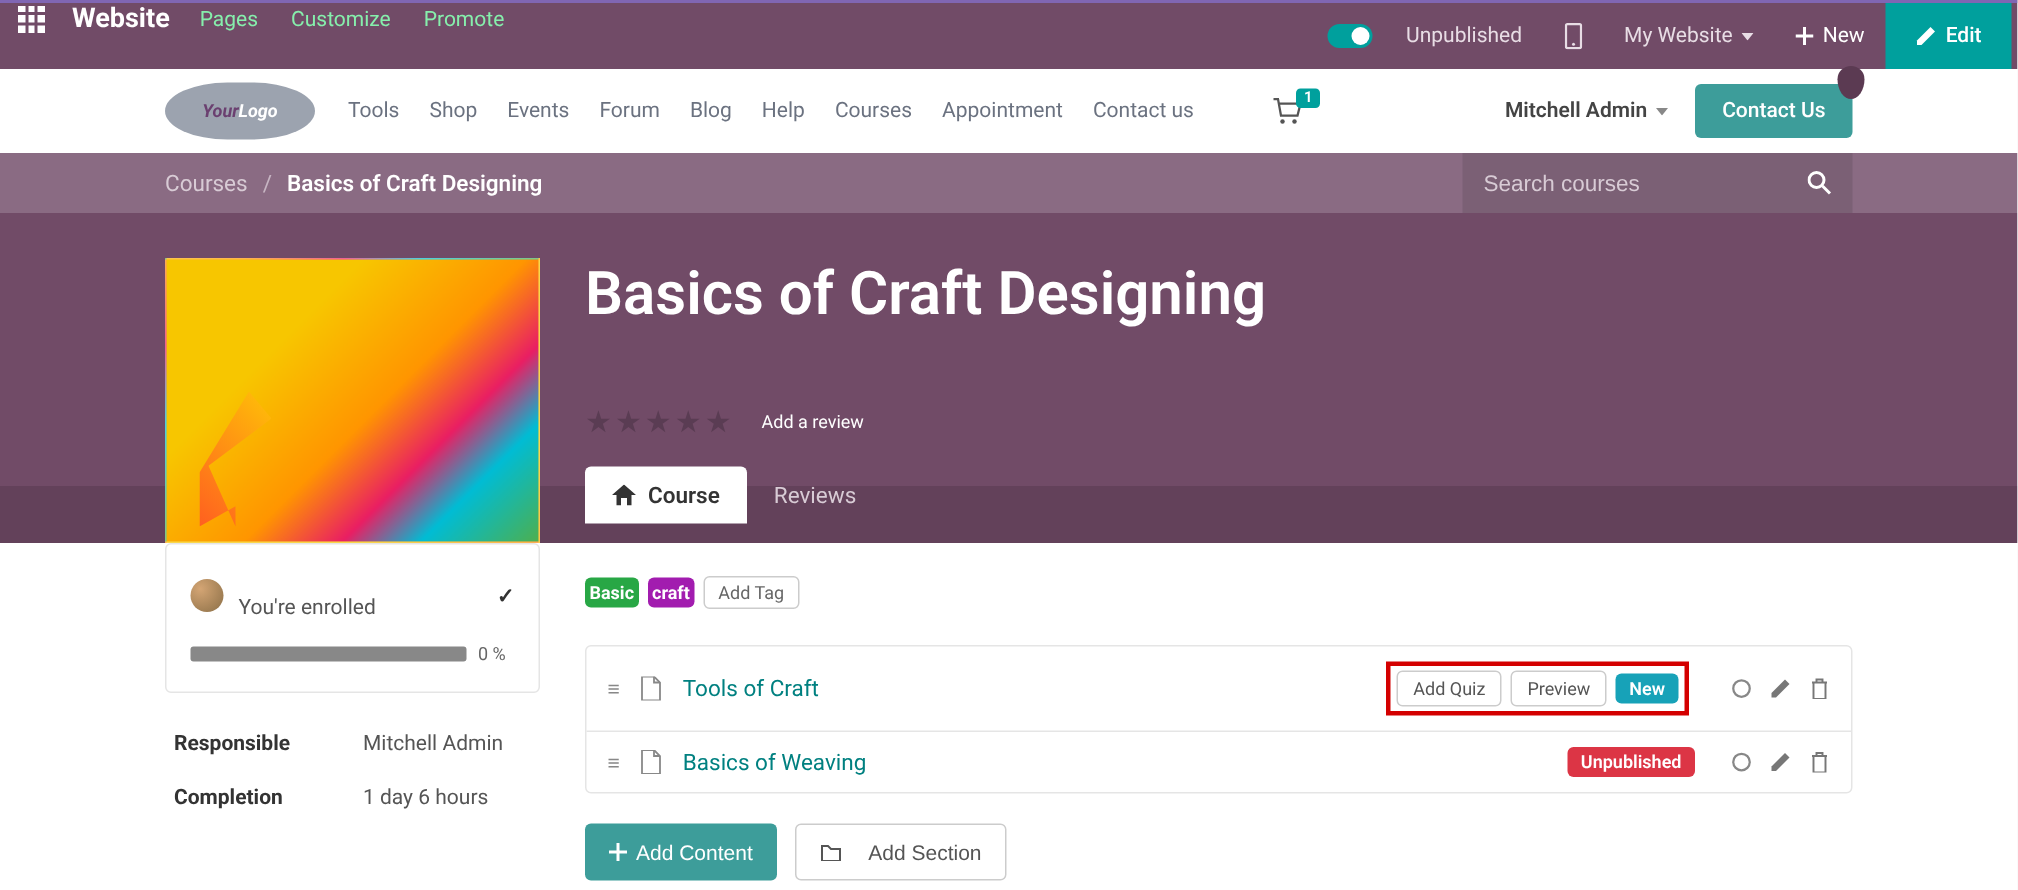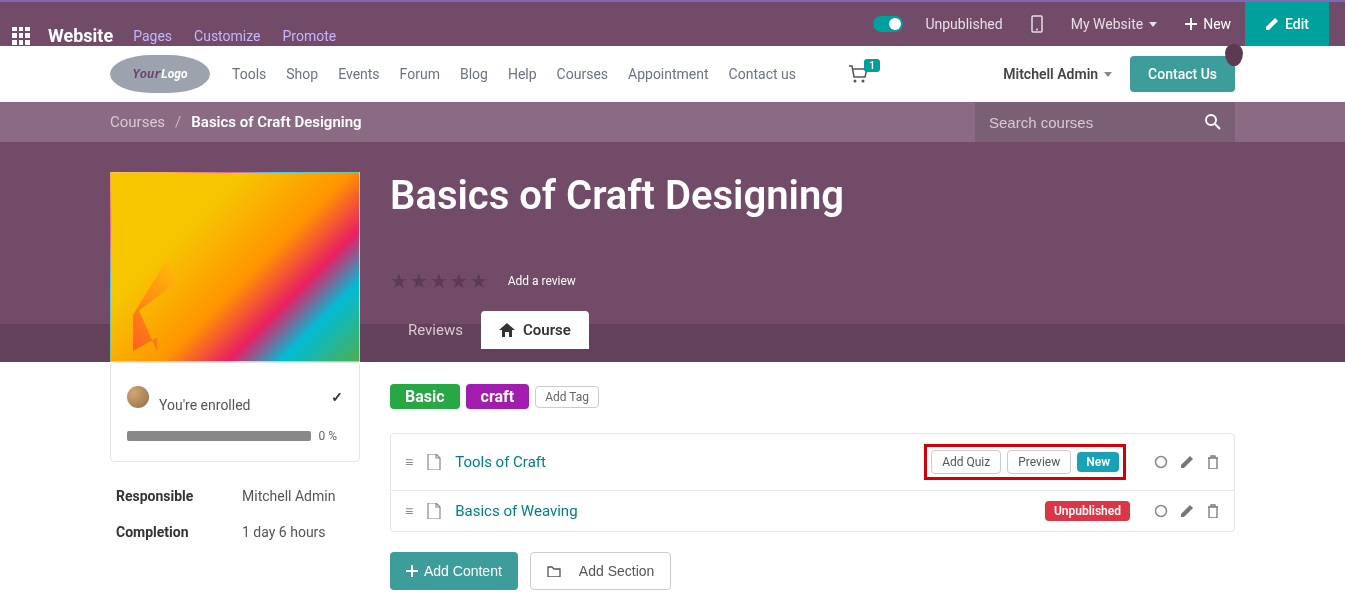--- a/index.html
+++ b/index.html
@@ -1,36 +1,36 @@
 <!DOCTYPE html>
 <html><head>
 <meta charset="utf-8">
 <style>
 * { margin: 0; padding: 0; box-sizing: border-box; }
 body { font-family: -apple-system, BlinkMacSystemFont, "Segoe UI", Roboto, sans-serif; font-size: 14px; color: #333; background: #f8f8f8; width: 1345px; }
 
 
-.admin-bar { background: #714B67; height: 46px; display: flex; align-items: flex-end; padding: 0 16px 0 12px; color: #fff; border-top: 2px solid #8066b3; }
+.admin-bar { background: #714B67; height: 46px; display: flex; align-items: flex-start; padding: 0 4px 0 12px; color: #fff; border-top: 2px solid #8066b3; }
 .admin-left { display: flex; align-items: center; gap: 18px; }
 .apps-icon { width: 18px; height: 18px; display: grid; grid-template-columns: repeat(3,1fr); gap: 2px; }
 .apps-icon span { background: #fff; }
 .admin-brand { font-weight: 700; font-size: 18px; }
-.admin-link { color: #c4b5fd; cursor: pointer; padding: 0 2px; }
+.admin-link { color: #86efac; cursor: pointer; padding: 0 2px; }
 .admin-right { margin-left: auto; display: flex; align-items: stretch; height: 100%; }
 .toggle { width: 30px; height: 16px; background: #00a09d; border-radius: 8px; position: relative; margin-right: 8px; align-self: center; }
 .toggle::after { content: ''; position: absolute; right: 2px; top: 2px; width: 12px; height: 12px; background: #fff; border-radius: 50%; }
 .admin-item { display: flex; align-items: center; padding: 0 14px; color: #e8dde5; cursor: pointer; gap: 6px; }
 .admin-item.new { color: #fff; }
 .admin-item.edit { background: #00a09d; color: #fff; font-weight: 500; padding: 0 20px; }
 
 
 .site-header { background: #fff; height: 56px; display: flex; align-items: center; padding: 0 110px 0 110px; gap: 22px; }
 .logo { width: 100px; height: 38px; background: #9ca3af; border-radius: 50% / 60%; position: relative; display: flex; align-items: center; justify-content: center; }
 .logo-text { font-size: 12px; font-weight: 700; font-style: italic; color: #fff; }
-.logo-text .your { color: #6b4070; font-family: Liberation Mono, monospace; }
+.logo-text .your { color: #6b4070; }
 .site-nav { display: flex; gap: 20px; }
 .site-nav a { color: #6b7280; text-decoration: none; cursor: pointer; }
 .cart { margin-left: 30px; display: flex; align-items: center; position: relative; }
 .cart-badge { background: #00a09d; color: #fff; font-size: 10px; padding: 1px 5px; border-radius: 3px; position: absolute; top: -6px; right: -12px; font-weight: 600; }
 .site-right { margin-left: auto; display: flex; align-items: center; gap: 18px; }
 .user-name { color: #444; font-weight: 600; cursor: pointer; display: flex; align-items: center; gap: 6px; }
 .contact-btn { background: #3d9d9a; color: #fff; padding: 10px 18px; border-radius: 4px; cursor: pointer; font-weight: 500; position: relative; }
 .drop-indicator { position: absolute; width: 18px; height: 22px; background: #5b3a52; border-radius: 50% 50% 50% 50% / 60% 60% 40% 40%; top: -12px; right: -8px; transform: rotate(180deg); }
 
 
@@ -69,21 +69,21 @@
 .progress-bar { height: 10px; background: #888; border-radius: 2px; width: 85%; display: inline-block; }
 .progress-wrap { display: flex; align-items: center; gap: 8px; }
 .progress-pct { font-size: 12px; color: #666; }
 .details { margin-top: 16px; }
 .detail-row { display: flex; padding: 10px 6px; }
 .detail-label { width: 126px; font-weight: 700; color: #333; }
 .detail-value { color: #555; }
 
 .content { flex: 1; padding-top: 22px; }
 .tags { display: flex; gap: 6px; align-items: center; margin-bottom: 24px; }
-.tag { padding: 3px 15px; border-radius: 4px; font-size: 16px; font-weight: 700; color: #fff; }
+.tag { padding: 3px 3px; border-radius: 4px; font-size: 12px; font-weight: 700; color: #fff; }
 .tag.basic { background: #28a745; }
 .tag.craft { background: #a21caf; }
 .add-tag { border: 1px solid #ccc; padding: 3px 9px; border-radius: 4px; font-size: 12px; color: #666; cursor: pointer; background: #fff; }
 
 .content-list { border: 1px solid #e5e5e5; border-radius: 4px; }
 .content-item { display: flex; align-items: center; padding: 10px 14px; border-bottom: 1px solid #e5e5e5; gap: 14px; }
 .content-item:last-child { border-bottom: none; }
 .drag-handle { color: #888; cursor: grab; font-size: 14px; }
 .item-icon { color: #888; }
 .item-title { flex: 1; color: #008080; cursor: pointer; font-size: 15px; }
@@ -212,27 +212,27 @@
       <div class="stars">
         <span class="star">★</span>
         <span class="star">★</span>
         <span class="star">★</span>
         <span class="star">★</span>
         <span class="star">★</span>
       </div>
       <span class="add-review">Add a review</span>
     </div>
     <div class="tabs">
-      <div class="tab">Reviews</div>
       <div class="tab active">
         <svg width="16" height="14" viewBox="0 0 16 14">
             <path d="M8 0 L16 7 H13 V14 H10 V9 H6 V14 H3 V7 H0 Z" fill="#333"></path>
           </svg>
         <span>Course</span>
       </div>
+      <div class="tab">Reviews</div>
     </div>
   </div>
 </div>
 
 <div class="main">
   <div class="sidebar">
     <div class="enroll-box">
       <div class="enroll-row">
         <div class="avatar"></div>
         <span class="enroll-text">You're enrolled</span>

